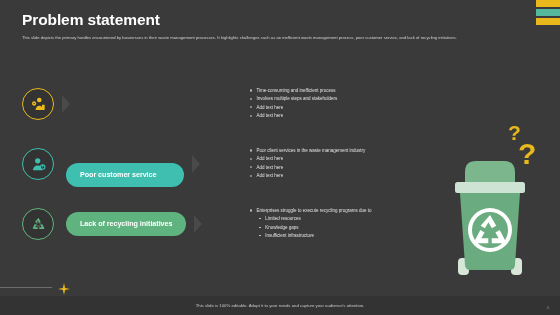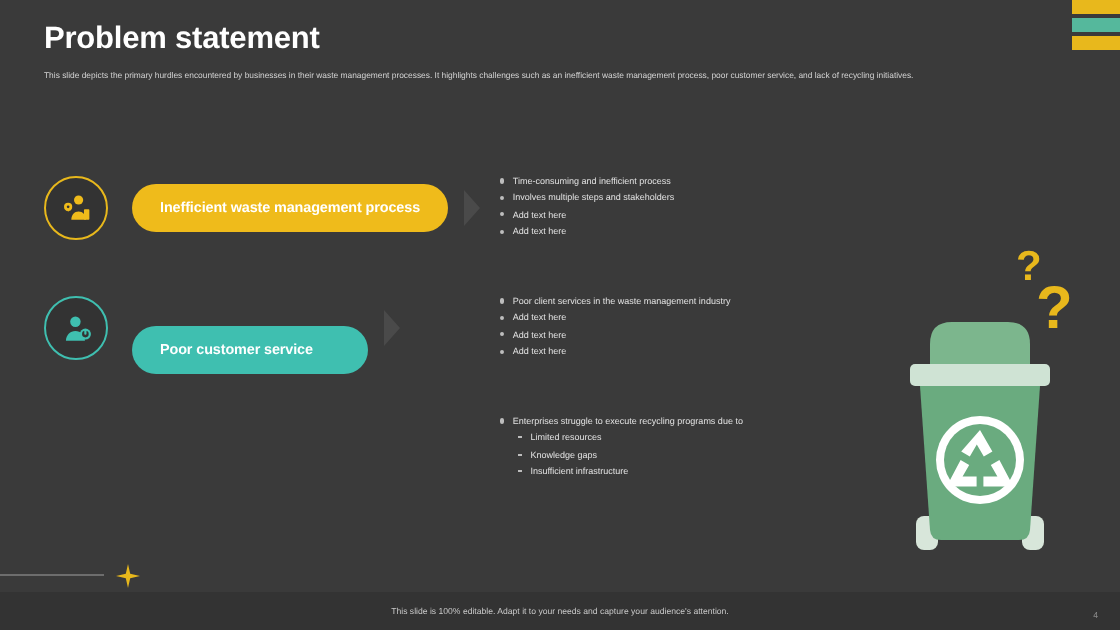--- a/index.html
+++ b/index.html
@@ -133,21 +133,20 @@
       <div class="icon-circle ic-yellow">
         <svg width="19" height="19" viewBox="0 0 24 24" aria-hidden="true">
           <circle cx="13" cy="6.3" r="2.9" fill="#efbb1b"></circle>
           <path d="M8.4 18.8c0-3 2-5.2 4.6-5.2s4.6 2.2 4.6 5.2z" fill="#efbb1b"></path>
           <circle cx="6.4" cy="10.6" r="2.6" fill="#efbb1b"></circle>
           <path d="M6.4 9.4l.45.95 1.02-.2-.2 1.02.95.45-.95.45.2 1.02-1.02-.2-.45.95-.45-.95-1.02.2.2-1.02-.95-.45.95-.45-.2-1.02 1.02.2z" fill="#efbb1b"></path>
           <circle cx="6.4" cy="10.6" r="0.85" fill="#333333"></circle>
           <rect x="16.4" y="12.2" width="3.4" height="6.6" rx="0.5" fill="#efbb1b"></rect>
         </svg>
       </div>
-      <div class="pill p-yellow">Inefficient waste management process</div>
       <div class="chev"></div>
     </div>
     <div class="bullets b-r1">
       <div class="bullet">
         <span class="dot"></span>
         <span>Time-consuming and inefficient process</span>
       </div>
       <div class="bullet">
         <span class="dot"></span>
         <span>Involves multiple steps and stakeholders</span>
@@ -191,20 +190,32 @@
         <span>Add text here</span>
       </div>
       <div class="bullet">
         <span class="dot"></span>
         <span>Add text here</span>
       </div>
     </div>
   </div>
 
   <div class="row">
+    <div class="row-inner">
+      <div class="icon-circle ic-green">
+        <svg width="19" height="19" viewBox="0 0 24 24" aria-hidden="true">
+          <path d="M12 3.6l2.9 5.1-2.1 1.2-1.6-2.8-1.6 2.8-2.1-1.2z" fill="#5fb37f"></path>
+          <path d="M4.6 16.6l2.7-5.2 2.1 1.2-1.5 2.8h3.2v2.4H6.0z" fill="#5fb37f"></path>
+          <path d="M19.4 16.6l-2.7-5.2-2.1 1.2 1.5 2.8h-3.2v2.4h6.0z" fill="#5fb37f"></path>
+          <circle cx="12" cy="11.8" r="2.5" fill="none" stroke="#5fb37f" stroke-width="0.7"></circle>
+        </svg>
+      </div>
+      <div class="pill p-green">Lack of recycling initiatives</div>
+      <div class="chev"></div>
+    </div>
     <div class="bullets b-r3">
       <div class="bullet">
         <span class="dot"></span>
         <span>Enterprises struggle to execute recycling programs due to</span>
       </div>
       <div class="bullet sub-bullet">
         <span class="dot"></span>
         <span>Limited resources</span>
       </div>
       <div class="bullet sub-bullet">

